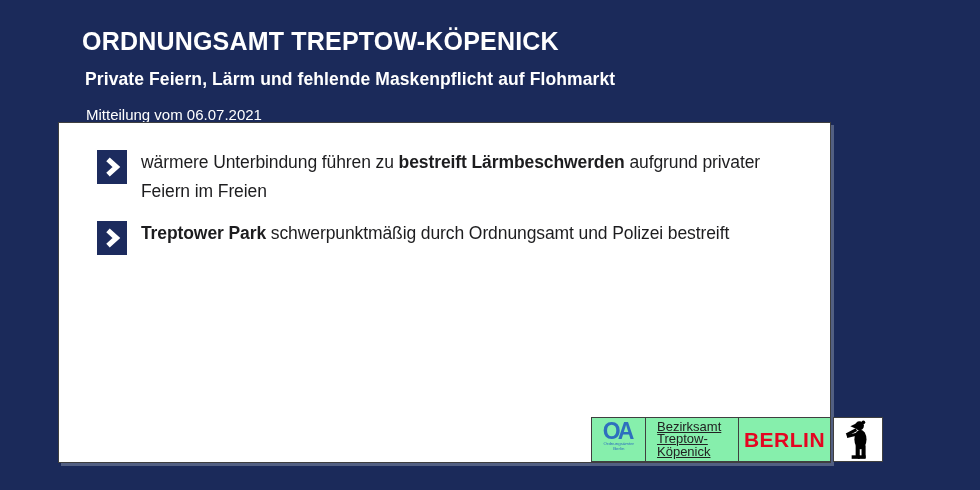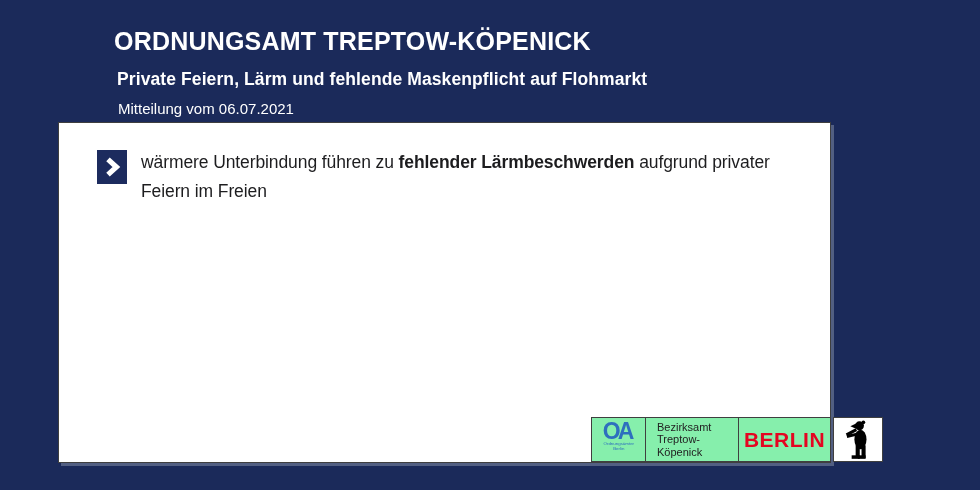--- a/index.html
+++ b/index.html
@@ -9,23 +9,23 @@
     --oa-blue:#2e6fbe;
     --text-dark:#1d1d1f;
     --border-dark:#3f3f3f;
   }
   *{box-sizing:border-box;}
   html,body{margin:0;padding:0;}
   body{font-family:"Liberation Sans",sans-serif;}
   .page{position:relative;width:980px;height:490px;background:var(--background-navy);overflow:hidden;}
 
   
-  .header{position:absolute;left:114px;top:27px;color:#fff;}
+  .header{position:absolute;left:82px;top:27px;color:#fff;}
   .header h1{margin:0 0 13px 0;font-size:25px;font-weight:700;letter-spacing:0.2px;}
-  .header h2{margin:0 0 10px 0;padding-left:3px;font-size:17.5px;font-weight:700;letter-spacing:0.1px;}
+  .header h2{margin:0 0 16px 0;padding-left:3px;font-size:17.5px;font-weight:700;letter-spacing:0.1px;}
   .header .date{padding-left:4px;font-size:15px;font-weight:400;}
 
   
   .card{position:absolute;left:58px;top:122px;width:773px;height:341px;background:#ffffff;
         border:1px solid var(--border-dark);
         box-shadow:3px 3px 0 rgba(150,160,180,0.45);}
   #bullet-list{padding:25px 30px 0 38px;}
   .bullet-row{display:flex;align-items:flex-start;gap:14px;margin-bottom:13px;}
   #bullet-list .bullet-row:nth-child(3){margin-bottom:31px;}
   .bullet-icon{flex:0 0 30px;width:30px;height:34px;margin-top:2px;background:var(--bullet-navy);
@@ -36,21 +36,21 @@
 
   
   .logo-strip{position:absolute;left:591px;top:417px;width:240px;height:45px;background:#86efac;
               border:1px solid var(--border-dark);display:flex;z-index:2;}
   .cell{display:flex;flex-direction:column;justify-content:center;}
   .oa-cell{width:54px;border-right:1px solid var(--border-dark);align-items:center;overflow:hidden;}
   .oa-word{color:var(--oa-blue);font-weight:700;font-size:23px;line-height:21px;letter-spacing:-3px;padding-right:3px;}
   .oa-sub{color:var(--oa-blue);font-size:8px;line-height:8.5px;text-align:center;white-space:nowrap;
           transform:scale(0.55);transform-origin:center top;}
   .bz-cell{width:93px;border-right:1px solid var(--border-dark);padding-left:11px;
-           font-size:11px;line-height:12.5px;color:#222;}
+           font-size:13px;line-height:12.5px;color:#222;text-decoration:underline;}
   .berlin-cell{flex:1;flex-direction:row;align-items:center;justify-content:center;
                color:var(--berlin-red);font-weight:700;font-size:21px;letter-spacing:0.5px;}
 
   .bear-box{position:absolute;left:833px;top:417px;width:50px;height:45px;background:#fff;
             border:1px solid var(--border-dark);display:flex;align-items:center;justify-content:center;z-index:2;}
   .bear-box svg{display:block;}
 </style>
 </head>
 <body>
 
@@ -63,24 +63,32 @@
   </header>
 
   <section class="card">
     <div id="bullet-list">
   <div class="bullet-row">
     <span class="bullet-icon">
       <svg width="24" height="28" viewBox="0 0 30 34">
         <polyline points="10,7.5 20.5,17 10,26.5" fill="none" stroke="#ffffff" stroke-width="6.5" stroke-linecap="butt" stroke-linejoin="miter"></polyline>
       </svg>
     </span>
-    <p class="bullet-text"><span>wärmere Unterbindung führen zu </span><span class="b">fehlender Lärmbeschwerden</span><span>  aufgrund privater</span><br><span>Feiern im Freien</span></p>
+    <p class="bullet-text"><span>wärmere Unterbindung führen zu </span><span class="b">bestreift Lärmbeschwerden</span><span>  aufgrund privater</span><br><span>Feiern im Freien</span></p>
   </div>
 
 
+  <div class="bullet-row">
+    <span class="bullet-icon">
+      <svg width="24" height="28" viewBox="0 0 30 34">
+        <polyline points="10,7.5 20.5,17 10,26.5" fill="none" stroke="#ffffff" stroke-width="6.5" stroke-linecap="butt" stroke-linejoin="miter"></polyline>
+      </svg>
+    </span>
+    <p class="bullet-text"><span class="b">Treptower Park</span><span> schwerpunktmäßig durch Ordnungsamt und Polizei bestreift</span></p>
+  </div>
 
 </div>
   </section>
 
   <div class="logo-strip">
     <div class="cell oa-cell">
       <div class="oa-word">OA</div>
       <div class="oa-sub">
         <div>Ordnungsämter</div>
         <div>Berlin</div>

